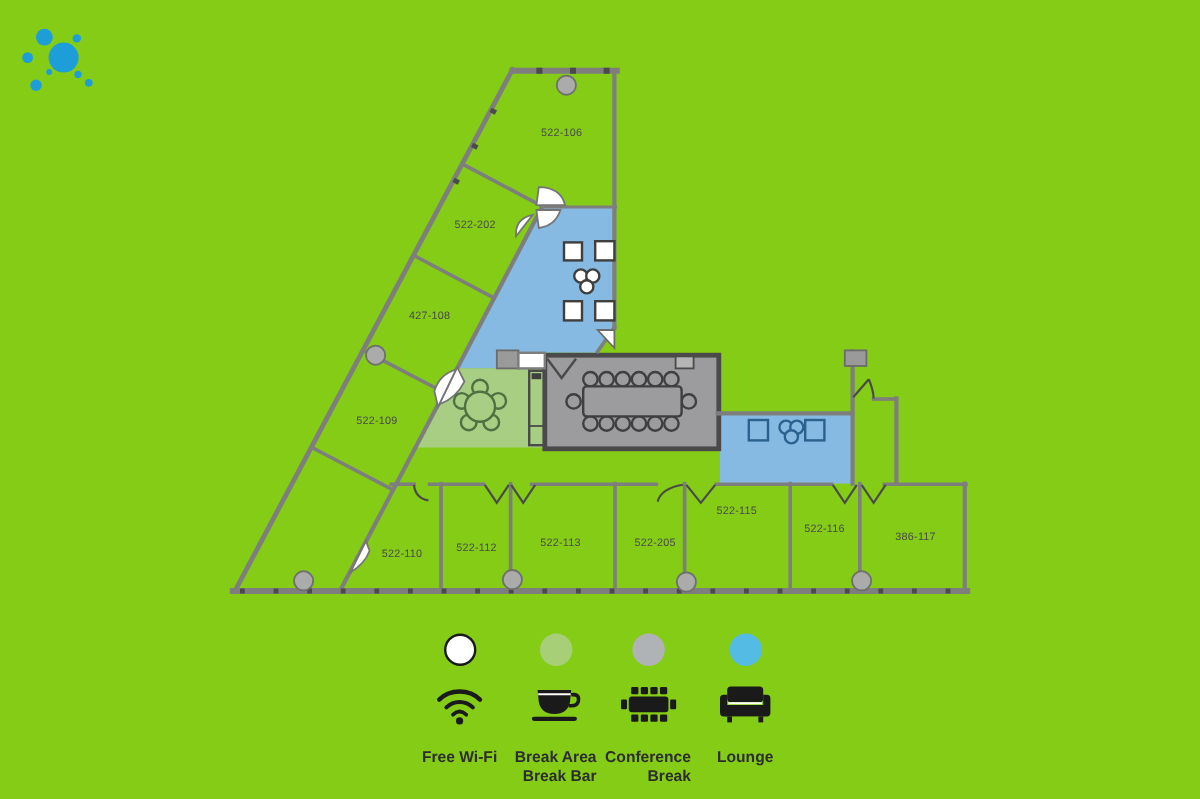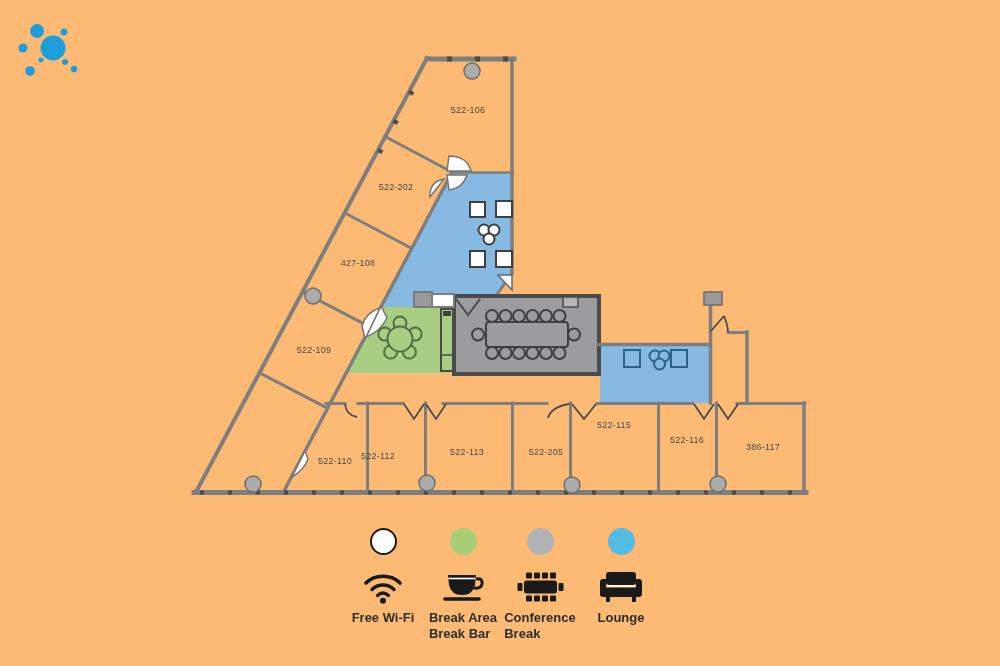--- a/index.html
+++ b/index.html
@@ -1,26 +1,26 @@
 <!DOCTYPE html>
 <html><head>
 <meta charset="utf-8">
 <style>
   html,body{margin:0;padding:0;background:#ffffff;}
-  #stage{position:relative;width:1000px;height:666px;background:#fdba74;overflow:hidden;
+  #stage{position:relative;width:1000px;height:666px;background:#84cc16;overflow:hidden;
          font-family:"Liberation Sans",sans-serif;}
   #plan-svg{position:absolute;left:0;top:0;}
   .rlabel{position:absolute;transform:translate(-50%,-50%);font-size:9px;color:#4a4a4a;
           letter-spacing:.2px;white-space:nowrap;}
   .lg-item{position:absolute;top:528px;width:110px;transform:translateX(-50%);
            display:flex;flex-direction:column;align-items:center;}
   .lg-circle{width:27px;height:27px;border-radius:50%;}
   .lg-circle-outline{border:2.5px solid #1a1a1a;box-sizing:border-box;}
   .lg-icon{height:36px;margin-top:13px;display:flex;align-items:flex-end;justify-content:center;}
-  .lg-label{margin-top:6px;font-size:13px;font-weight:600;color:#2d2d2d;text-align:left;line-height:16px;}
+  .lg-label{margin-top:19px;font-size:13px;font-weight:600;color:#2d2d2d;text-align:right;line-height:16px;}
 </style>
 </head>
 <body>
 
 <div id="stage">
 
   <svg style="position:absolute;left:0;top:0" width="110" height="100" viewBox="0 0 110 100">
     <g fill="#1d9ed9">
       <circle cx="53" cy="48" r="12.5"></circle>
       <circle cx="37" cy="31" r="7"></circle>
@@ -168,21 +168,21 @@
       <circle cx="659.5" cy="364" r="5.5"></circle>
     </g>
   </svg>
 
   <div>
     <div class="rlabel" style="left:468px;top:110px">522-106</div>
     <div class="rlabel" style="left:396px;top:187px">522-202</div>
     <div class="rlabel" style="left:358px;top:263px">427-108</div>
     <div class="rlabel" style="left:314px;top:350px">522-109</div>
     <div class="rlabel" style="left:335px;top:461px">522-110</div>
-    <div class="rlabel" style="left:378px;top:456px">522-112</div>
+    <div class="rlabel" style="left:397px;top:456px">522-112</div>
     <div class="rlabel" style="left:467px;top:452px">522-113</div>
     <div class="rlabel" style="left:546px;top:452px">522-205</div>
     <div class="rlabel" style="left:614px;top:425px">522-115</div>
     <div class="rlabel" style="left:687px;top:440px">522-116</div>
     <div class="rlabel" style="left:763px;top:447px">386-117</div>
   </div>
 
   <div>
 
     <div class="lg-item" style="left:383px">

